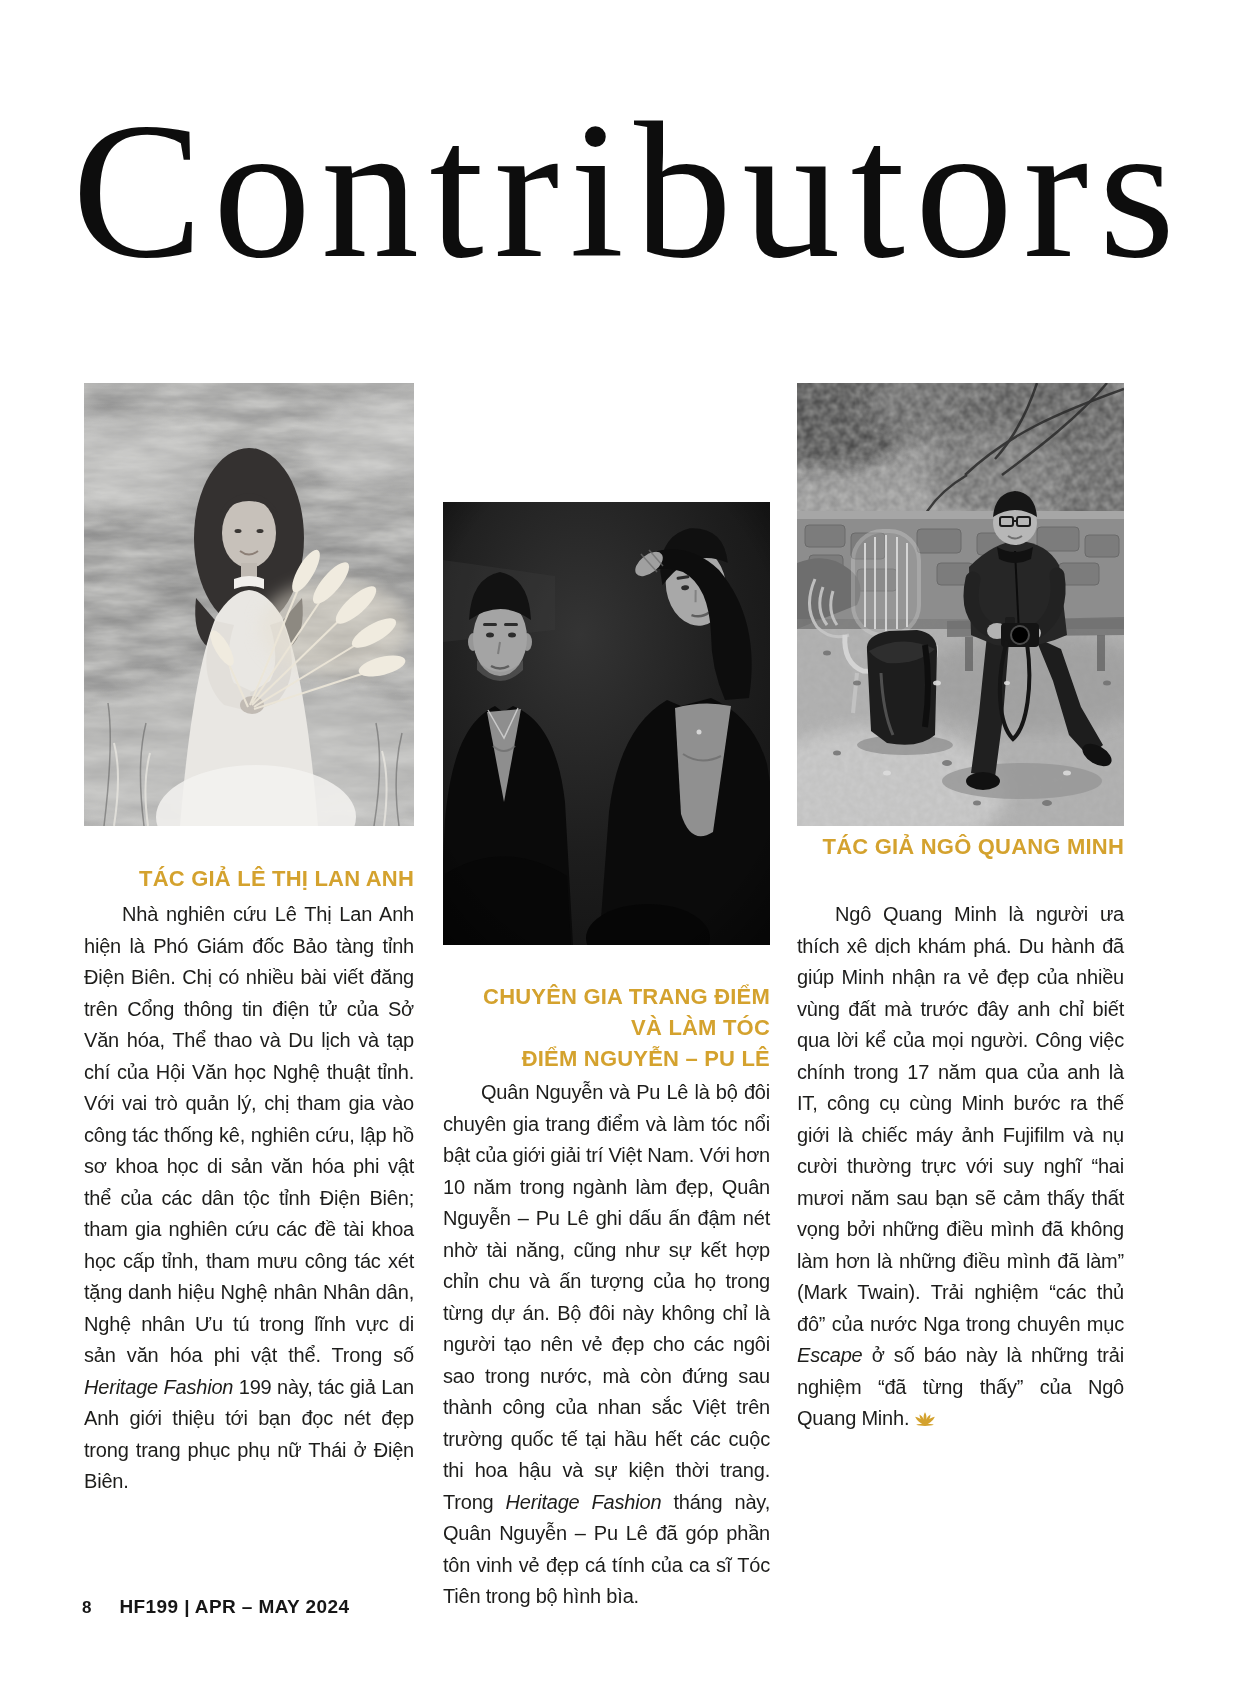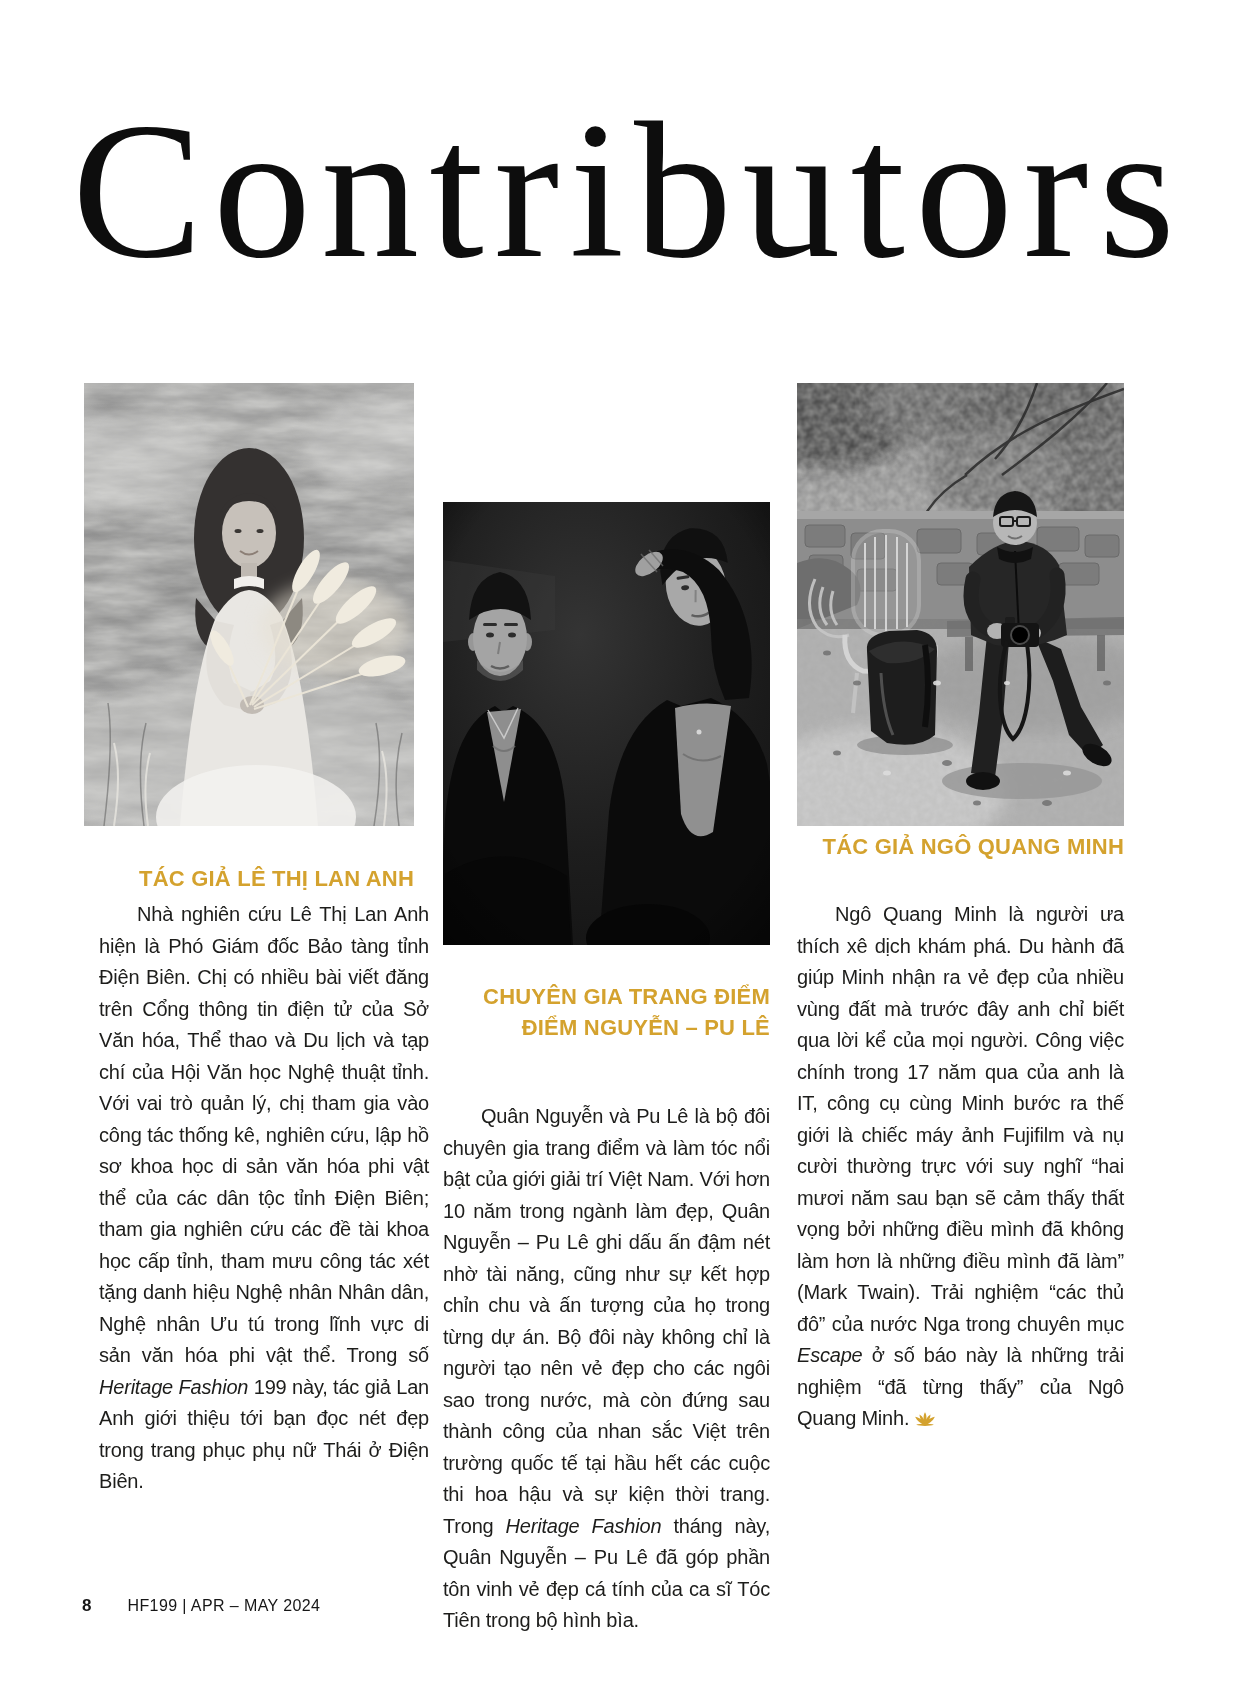--- a/index.html
+++ b/index.html
@@ -22,31 +22,31 @@
     color:var(--gold,#D4A22E);text-align:right;letter-spacing:0.2px;
   }
   .heading span{display:block;}
   .h1c{left:84px;top:863px;width:330px;}
   .h2c{left:443px;top:981px;width:327px;}
   .h3c{left:797px;top:831px;width:327px;}
   .body{
     position:absolute;margin:0;font-size:20px;line-height:31.5px;
     text-align:justify;text-indent:38px;letter-spacing:-0.2px;color:#1d1d1b;
   }
-  .b1{left:99px;top:899px;width:330px;}
-  .b2{left:443px;top:1077px;width:327px;margin-top:24px;}
+  .b1{left:84px;top:899px;width:330px;}
+  .b2{left:443px;top:1077px;width:327px;}
   .b3{left:797px;top:899px;width:327px;}
   .body em{}
   .lotus{display:inline-block;width:22px;height:15px;vertical-align:-2px;margin-left:5px;}
   .footer{
     position:absolute;left:82px;top:1596px;display:flex;align-items:baseline;gap:28px;
     color:#161616;
   }
   .pagenum{font-weight:700;font-size:17px;}
-  .issue{font-weight:400;font-size:16px;letter-spacing:0.4px;margin-left:8px;}
+  .issue{font-weight:700;font-size:19px;letter-spacing:0.4px;}
   .defs-holder{position:absolute;width:0;height:0;overflow:hidden;}
 </style>
 </head>
 <body>
 
 <svg class="defs-holder" aria-hidden="true">
   <defs>
     <filter id="fGrassLight" x="-5%" y="-5%" width="110%" height="110%">
       <feTurbulence type="fractalNoise" baseFrequency="0.014 0.055" numOctaves="4" seed="11"></feTurbulence>
       <feColorMatrix type="matrix" values="0 0 0 0 0.93  0 0 0 0 0.93  0 0 0 0 0.90  0 0 0 0.9 0"></feColorMatrix>
@@ -316,20 +316,21 @@
           <ellipse cx="210" cy="300" rx="3" ry="2"></ellipse>
       </g>
     </svg>
   </div>
 
   <h2 class="heading h1c">
     <span>TÁC GIẢ LÊ THỊ LAN ANH</span>
   </h2>
   <h2 class="heading h2c">
     <span>CHUYÊN GIA TRANG ĐIỂM</span>
+    <span>VÀ LÀM TÓC</span>
     <span>ĐIỂM NGUYỄN – PU LÊ</span>
   </h2>
   <h2 class="heading h3c">
     <span>TÁC GIẢ NGÔ QUANG MINH</span>
   </h2>
 
   <p class="body b1"><span><span>Nhà nghiên cứu Lê Thị Lan Anh hiện là Phó Giám đốc Bảo tàng tỉnh Điện Biên. Chị có nhiều bài viết đăng trên Cổng thông tin điện tử của Sở Văn hóa, Thể thao và Du lịch và tạp chí của Hội Văn học Nghệ thuật tỉnh. Với vai trò quản lý, chị tham gia vào công tác thống kê, nghiên cứu, lập hồ sơ khoa học di sản văn hóa phi vật thể của các dân tộc tỉnh Điện Biên; tham gia nghiên cứu các đề tài khoa học cấp tỉnh, tham mưu công tác xét tặng danh hiệu Nghệ nhân Nhân dân, Nghệ nhân Ưu tú trong lĩnh vực di sản văn hóa phi vật thể. Trong số </span><em>Heritage Fashion</em><span> 199 này, tác giả Lan Anh giới thiệu tới bạn đọc nét đẹp trong trang phục phụ nữ Thái ở Điện Biên.</span></span></p>
 
   <p class="body b2"><span><span>Quân Nguyễn và Pu Lê là bộ đôi chuyên gia trang điểm và làm tóc nổi bật của giới giải trí Việt Nam. Với hơn 10 năm trong ngành làm đẹp, Quân Nguyễn – Pu Lê ghi dấu ấn đậm nét nhờ tài năng, cũng như sự kết hợp chỉn chu và ấn tượng của họ trong từng dự án. Bộ đôi này không chỉ là người tạo nên vẻ đẹp cho các ngôi sao trong nước, mà còn đứng sau thành công của nhan sắc Việt trên trường quốc tế tại hầu hết các cuộc thi hoa hậu và sự kiện thời trang. Trong </span><em>Heritage Fashion</em><span> tháng này, Quân Nguyễn – Pu Lê đã góp phần tôn vinh vẻ đẹp cá tính của ca sĩ Tóc Tiên trong bộ hình bìa.</span></span></p>
 

